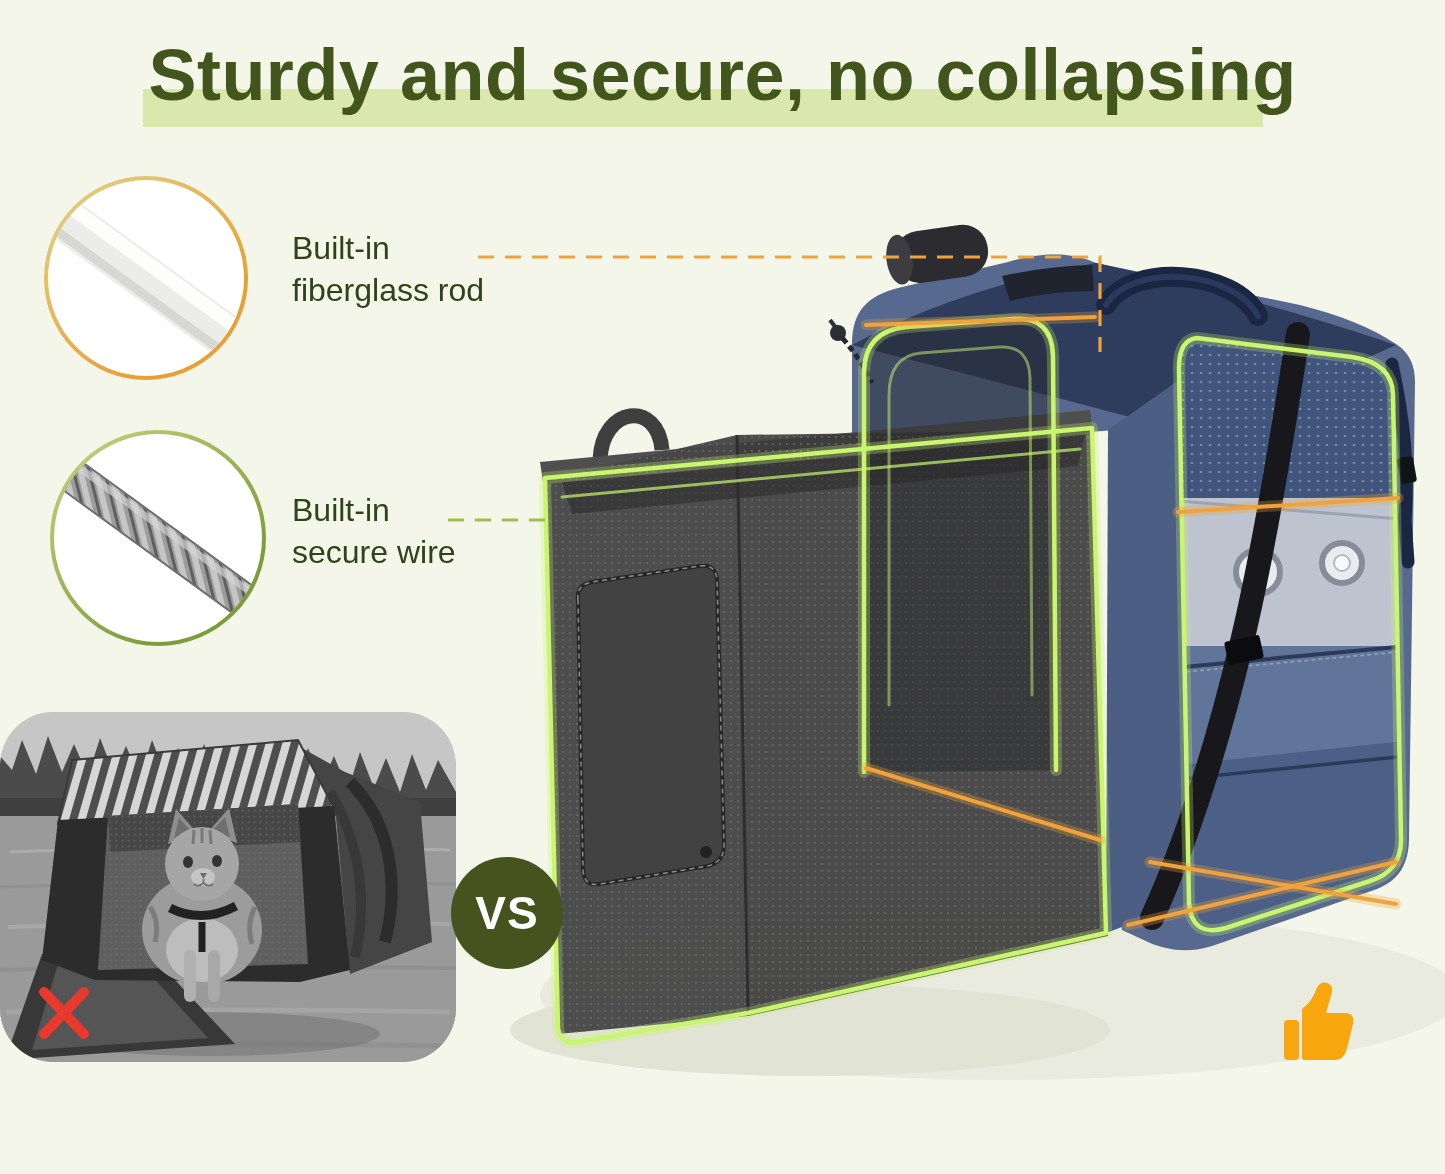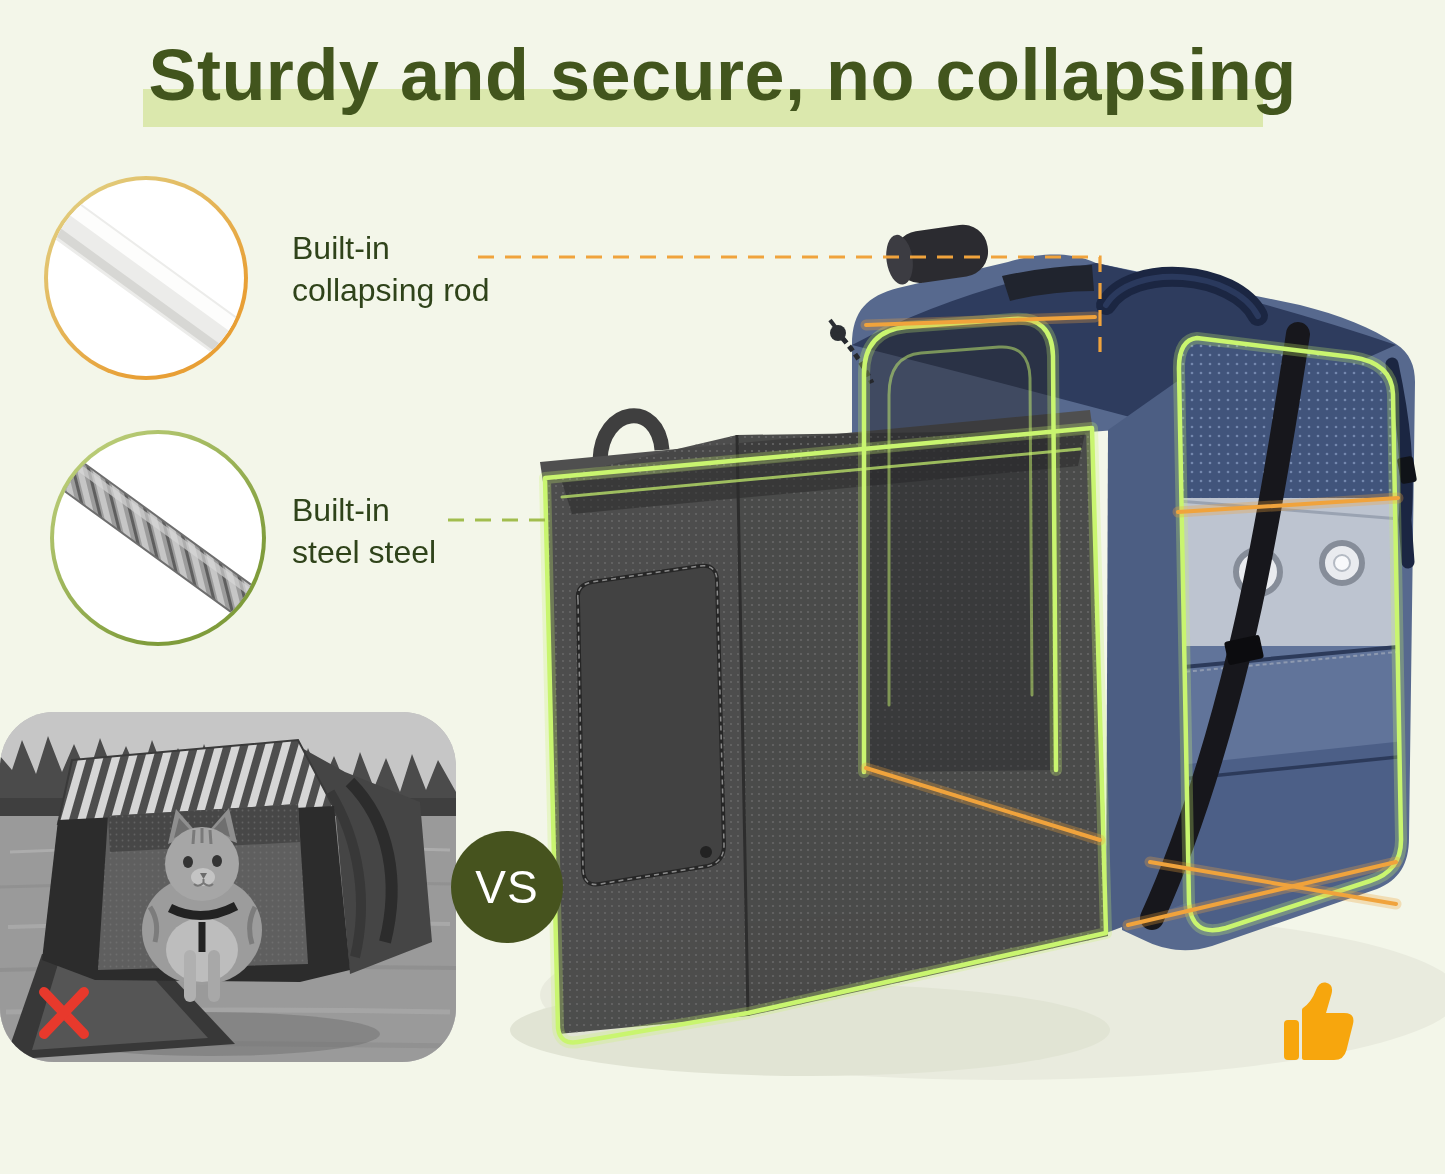--- a/index.html
+++ b/index.html
@@ -18,23 +18,23 @@
   .ring-inner{width:100%;height:100%;border-radius:50%;background:#ffffff;overflow:hidden;display:flex;align-items:center;justify-content:center;}
   .ring-inner svg{width:100%;height:100%;display:block;}
 
   .callout-label{position:absolute;font-size:32px;line-height:1.3;color:var(--label_green,#2f431a);}
   .callout-label span{display:block;}
   .label-1{left:292px;top:228px;}
   .label-2{left:292px;top:490px;}
 
   .photo{position:absolute;left:0;top:712px;width:456px;height:350px;border-radius:54px;overflow:hidden;background:#bdbdbd;}
 
-  .vs-badge{position:absolute;left:451px;top:831px;width:112px;height:112px;border-radius:50%;
+  .vs-badge{position:absolute;left:451px;top:857px;width:112px;height:112px;border-radius:50%;
     background:var(--vs_green,#46531e);color:#ffffff;display:flex;align-items:center;justify-content:center;
-    font-size:46px;font-weight:normal;letter-spacing:1px;}
+    font-size:46px;font-weight:bold;letter-spacing:1px;}
 
   .thumb{position:absolute;left:1282px;top:980px;}
 
   
   .neon-line{stroke:var(--neon_green,#c9f56f);}
   .neon-glow{stroke:var(--neon_green,#c9f56f);opacity:.28;}
   .rod-line{stroke:var(--accent_orange,#f0a33c);}
   .rod-glow{stroke:var(--accent_orange,#f0a33c);opacity:.3;}
   .dash-orange{stroke:var(--accent_orange,#f0a33c);}
   .dash-green{stroke:var(--dash_green,#a2bd4e);}
@@ -154,21 +154,21 @@
           <rect x="-40" y="76" width="280" height="44" rx="22" fill="#ececea"></rect>
           <rect x="-40" y="78" width="280" height="14" rx="7" fill="#fdfdfc"></rect>
           <rect x="-40" y="108" width="280" height="9" rx="4" fill="#d7d7d4"></rect>
           <ellipse cx="212" cy="98" rx="12" ry="22" fill="#e2e2df" stroke="#cfcfcc" stroke-width="1"></ellipse>
         </g>
       </svg>
     </div>
   </div>
   <div class="callout-label label-1">
     <span>Built-in</span>
-    <span>collapsing rod</span>
+    <span>fiberglass rod</span>
   </div>
 
   <div class="ring ring-2">
     <div class="ring-inner">
       <svg viewBox="0 0 208 208">
         <defs>
           <pattern id="twistP" width="15" height="15" patternUnits="userSpaceOnUse" patternTransform="rotate(-50)">
             <rect width="15" height="15" fill="#9c9c9c"></rect>
             <rect width="6" height="15" fill="#c6c6c6"></rect>
             <rect x="10" width="3" height="15" fill="#5f5f5f"></rect>
@@ -177,21 +177,21 @@
         <g transform="rotate(36 104 104)">
           <rect x="-40" y="86" width="290" height="36" rx="18" fill="#6e6e6e"></rect>
           <rect x="-40" y="88" width="290" height="32" rx="16" fill="url(#twistP)"></rect>
           <rect x="-40" y="90" width="290" height="7" rx="3.5" fill="#d9d9d9" opacity="0.65"></rect>
         </g>
       </svg>
     </div>
   </div>
   <div class="callout-label label-2">
     <span>Built-in</span>
-    <span>steel steel</span>
+    <span>secure wire</span>
   </div>
 
   <div class="photo">
     <svg width="456" height="350" viewBox="0 0 456 350">
       <defs>
         <pattern id="stripesP" width="16" height="16" patternUnits="userSpaceOnUse" patternTransform="rotate(16)">
           <rect width="16" height="16" fill="#d6d6d6"></rect>
           <rect width="8" height="16" fill="#4e4e4e"></rect>
         </pattern>
         <pattern id="meshP" width="6" height="6" patternUnits="userSpaceOnUse">

